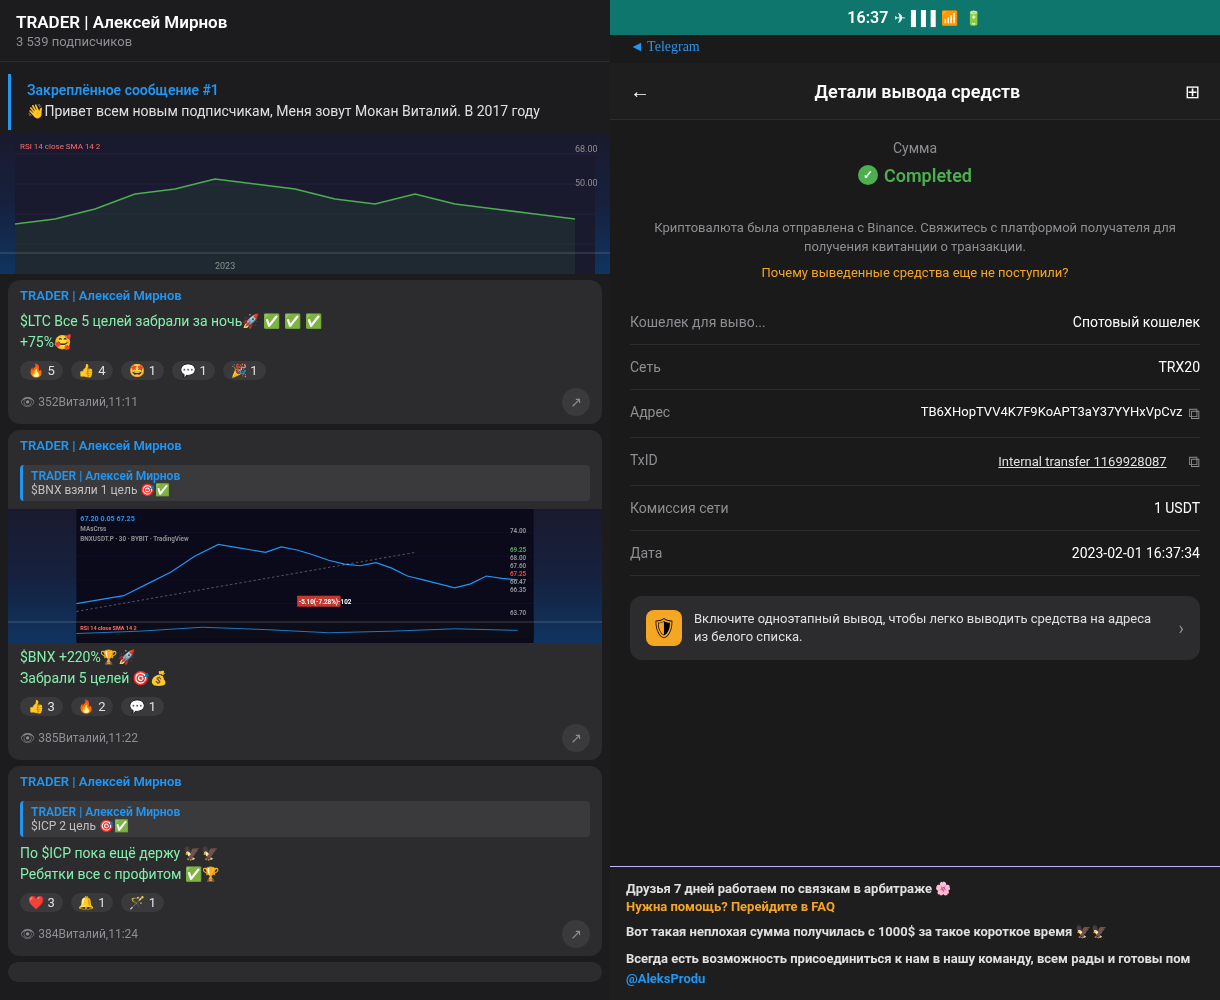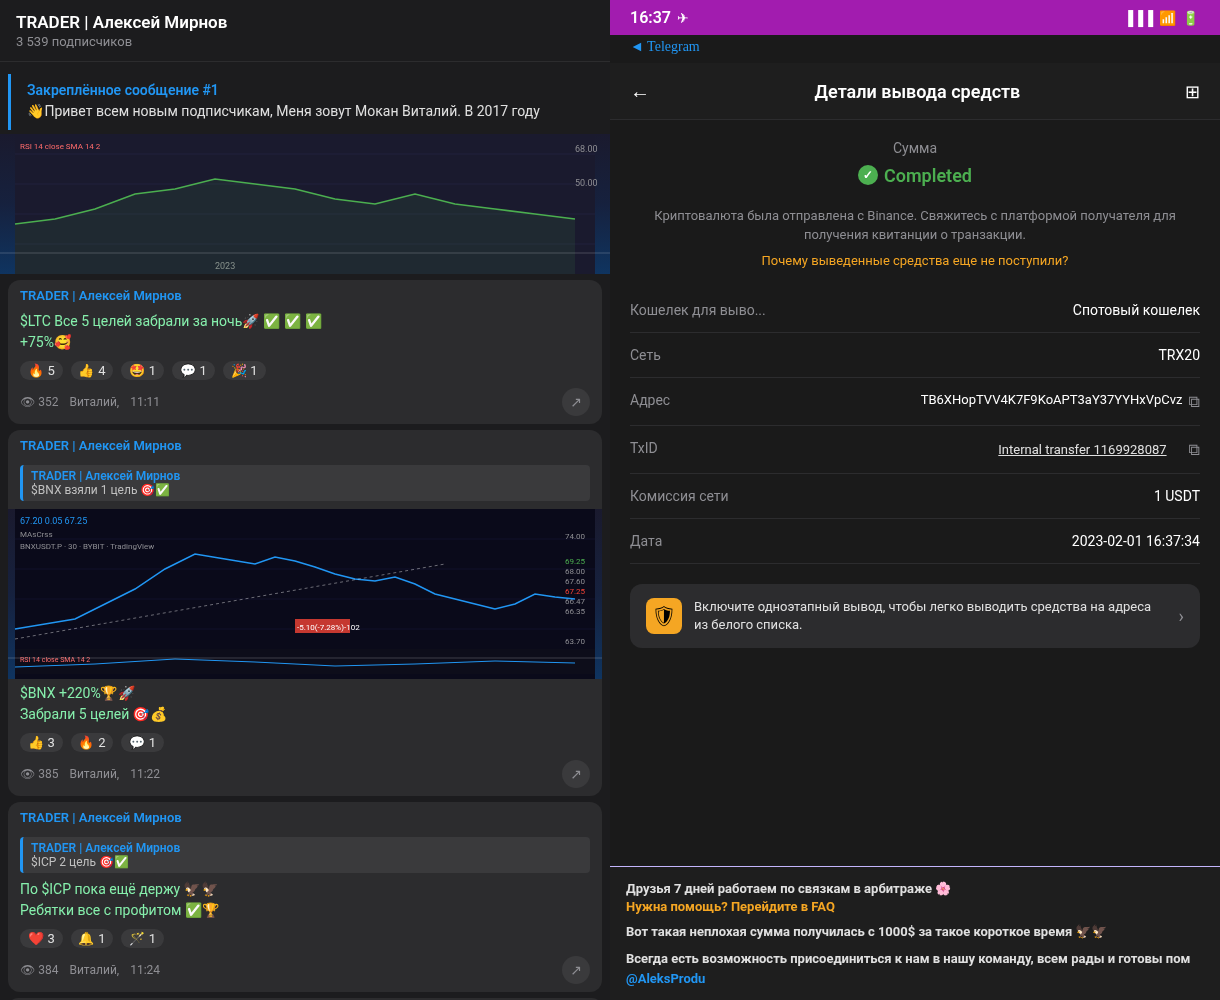--- a/index.html
+++ b/index.html
@@ -94,21 +94,21 @@
       background: #3a3a3c;
       border-radius: 12px;
       padding: 2px 8px;
       font-size: 13px;
       color: #e0e0e0;
     }
     .msg-meta {
       display: flex;
       justify-content: flex-end;
       align-items: center;
-      gap: 11px;
+      gap: 0;
       padding: 4px 12px 8px;
     }
     .msg-views {
       color: #8e8e93;
       font-size: 12px;
     }
     .msg-author {
       color: #8e8e93;
       font-size: 12px;
     }
@@ -175,24 +175,24 @@
     .right-panel {
       width: 610px;
       height: 1000px;
       background: #1a1a1a;
       display: flex;
       flex-direction: column;
       overflow: hidden;
     }
 
     .phone-status-bar {
-      background: #a21caf;
+      background: #0f766e;
       padding: 8px 20px;
       display: flex;
-      justify-content: space-between;
+      justify-content: center;
       align-items: center;
     }
     .status-time {
       color: #ffffff;
       font-size: 16px;
       font-weight: 600;
     }
     .status-icons {
       display: flex;
       gap: 6px;
@@ -239,21 +239,21 @@
 
     .withdrawal-body {
       flex: 1;
       overflow-y: auto;
       padding: 20px;
       background: #1a1a1a;
     }
 
     .amount-section {
       text-align: center;
-      margin-bottom: 20px;
+      margin-bottom: 32px;
     }
     .amount-label {
       color: #8e8e93;
       font-size: 14px;
       margin-bottom: 8px;
     }
     .amount-value {
       color: #ffffff;
       font-size: 36px;
       font-weight: 700;
@@ -466,21 +466,21 @@
 
     <div class="msg-block">
       <div class="msg-header">TRADER | Алексей Мирнов</div>
       <div class="msg-body">
         <div class="quoted-msg">
           <div class="quoted-name">TRADER | Алексей Мирнов</div>
           <div class="quoted-text">$BNX взяли 1 цель 🎯✅</div>
         </div>
       </div>
 
-      <div class="chart-placeholder" style="height:170px;">
+      <div class="chart-placeholder" style="height:134px;font-weight:bold;">
         <svg class="chart-svg" viewBox="0 0 580 170" xmlns="http://www.w3.org/2000/svg">
           <rect width="580" height="170" fill="#0a0a1a"></rect>
 
           <line x1="0" y1="30" x2="580" y2="30" stroke="#1a1a3e" stroke-width="0.5"></line>
           <line x1="0" y1="60" x2="580" y2="60" stroke="#1a1a3e" stroke-width="0.5"></line>
           <line x1="0" y1="90" x2="580" y2="90" stroke="#1a1a3e" stroke-width="0.5"></line>
           <line x1="0" y1="120" x2="580" y2="120" stroke="#1a1a3e" stroke-width="0.5"></line>
 
           <text x="5" y="15" fill="#2196f3" font-size="9">67.20 0.05 67.25</text>
           <text x="5" y="28" fill="#8e8e93" font-size="8">MAsCrss</text>

